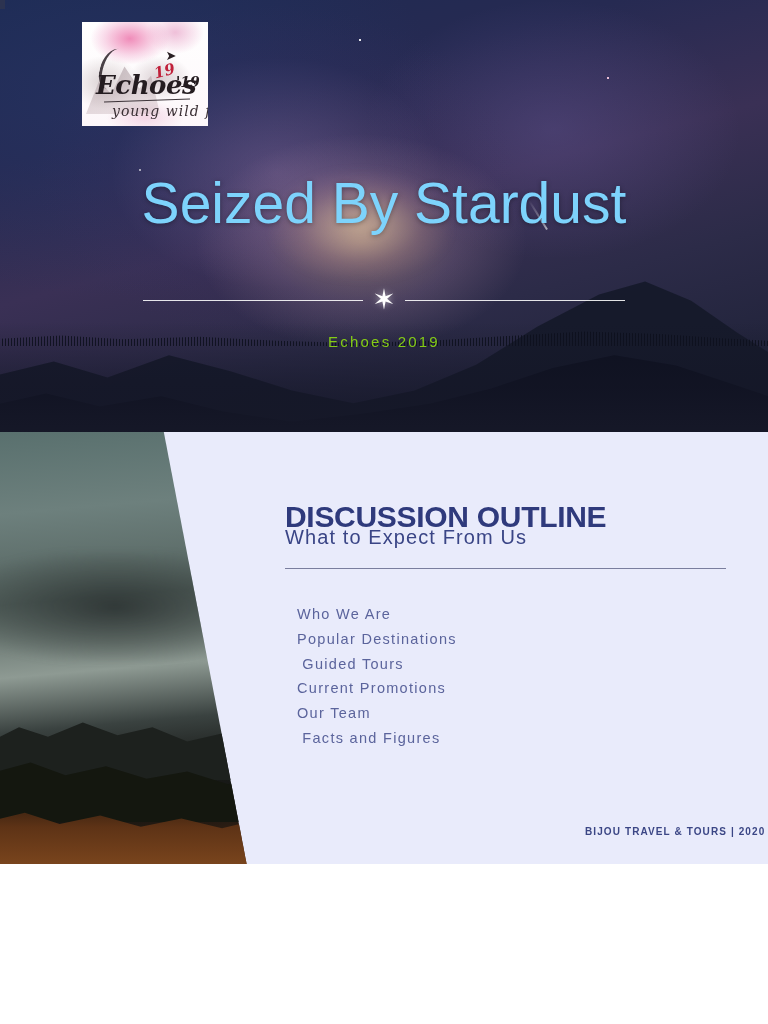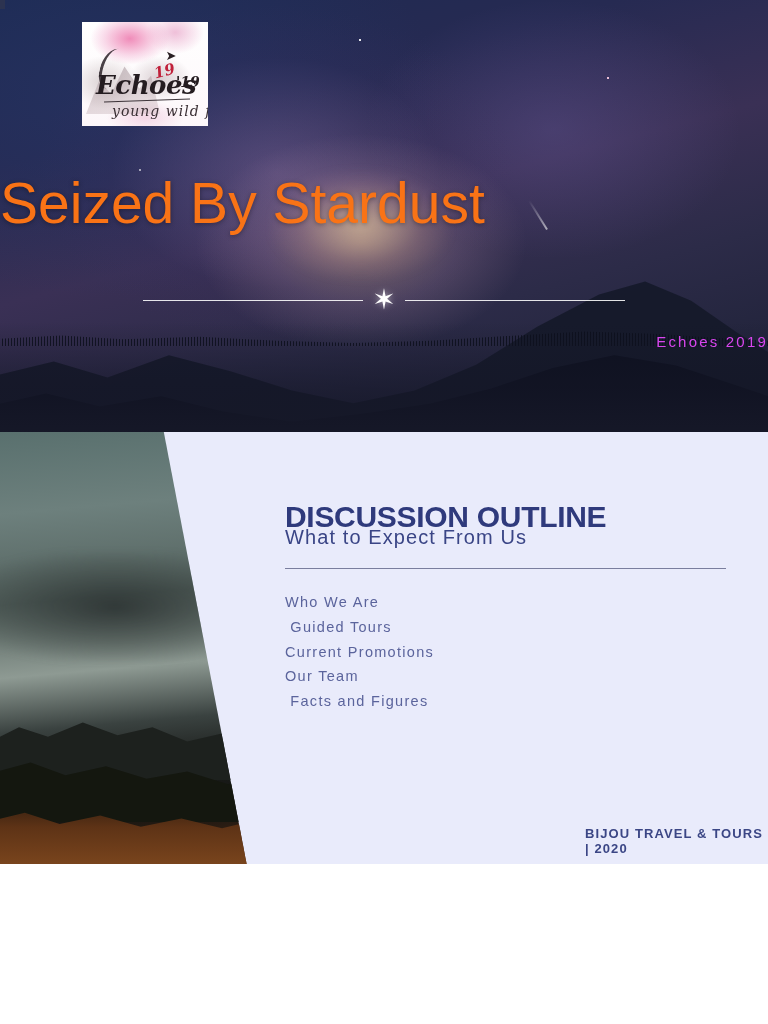--- a/index.html
+++ b/index.html
@@ -186,21 +186,22 @@
     font-style: italic;
     font-size: 14px; color: #3a2f34;
     letter-spacing: 1px;
     white-space: nowrap;
   }
 
   .title-main {
     position: absolute;
     left: 0; top: 133px;
     width: 768px;
-    color: #f97316;
+    text-align: center;
+    color: #7dd3fc;
     font-size: 57px;
     line-height: 65px;
     font-weight: normal;
     letter-spacing: 0px;
     text-shadow: 0 1px 5px rgba(0,0,0,0.35);
     z-index: 5;
   }
   .divider-row {
     position: absolute;
     left: 0; top: 286px;
@@ -219,22 +220,22 @@
     color: #ffffff;
     font-size: 28px;
     line-height: 28px;
     margin: 0 4px;
     text-shadow: 0 0 6px rgba(255,255,255,0.5);
   }
   .title-sub {
     position: absolute;
     left: 0; top: 333px;
     width: 768px;
-    text-align: right;
-    color: #d946ef;
+    text-align: center;
+    color: #84cc16;
     font-size: 15px;
     letter-spacing: 2.2px;
     z-index: 5;
   }
   .corner-artifact {
     position: absolute; left: 0; top: 0;
     width: 5px; height: 9px;
     background: #2c3350;
     z-index: 8;
   }
@@ -310,34 +311,34 @@
   .outline-rule {
     position: absolute;
     left: 285px; top: 136px;
     width: 441px; height: 0;
     border-top: 1.2px solid #7a7e9e;
   }
   .outline-list {
     position: absolute;
     left: 285px; top: 158px;
     width: 420px;
-    margin: 0; padding: 0;
+    margin: 12px; padding: 0;
     list-style: none;
   }
   .outline-list li {
     font-size: 14.5px;
     color: #5b649c;
     letter-spacing: 1.3px;
     line-height: 24.8px;
     white-space: pre;
   }
   .outline-footer {
     position: absolute;
     left: 585px; top: 394px;
-    font-size: 13px;
+    font-size: 10px;
     font-weight: bold;
     color: #3b4685;
     letter-spacing: 1.1px;
   }
 
   
   .slide-who {
     position: absolute;
     left: 0; top: 866px;
     width: 768px; height: 158px;
@@ -425,20 +426,21 @@
       <div class="op-ridge2"></div>
       <div class="op-forest"></div>
     </div>
 
     <h2 class="outline-head">DISCUSSION OUTLINE</h2>
     <div class="outline-sub">What to Expect From Us</div>
     <div class="outline-rule"></div>
 
     <ul class="outline-list">
       <li>Who We Are</li>
+      <li>Popular Destinations</li>
       <li> Guided Tours</li>
       <li>Current Promotions</li>
       <li>Our Team</li>
       <li> Facts and Figures</li>
     </ul>
 
     <div class="outline-footer">BIJOU TRAVEL &amp; TOURS | 2020</div>
   </section>
 
   <div class="slide-seam"></div>

